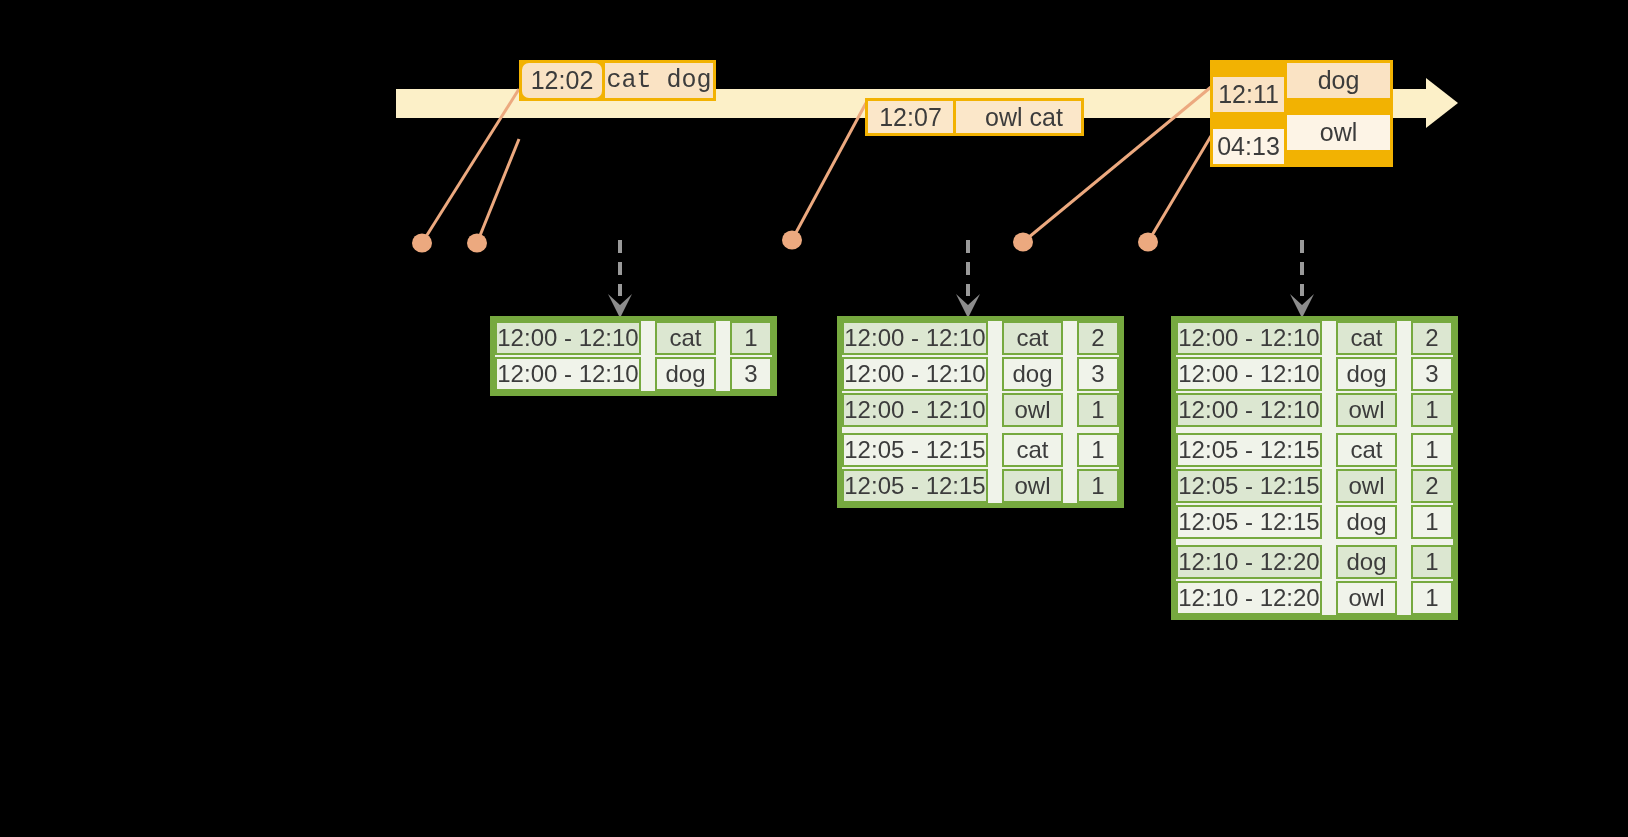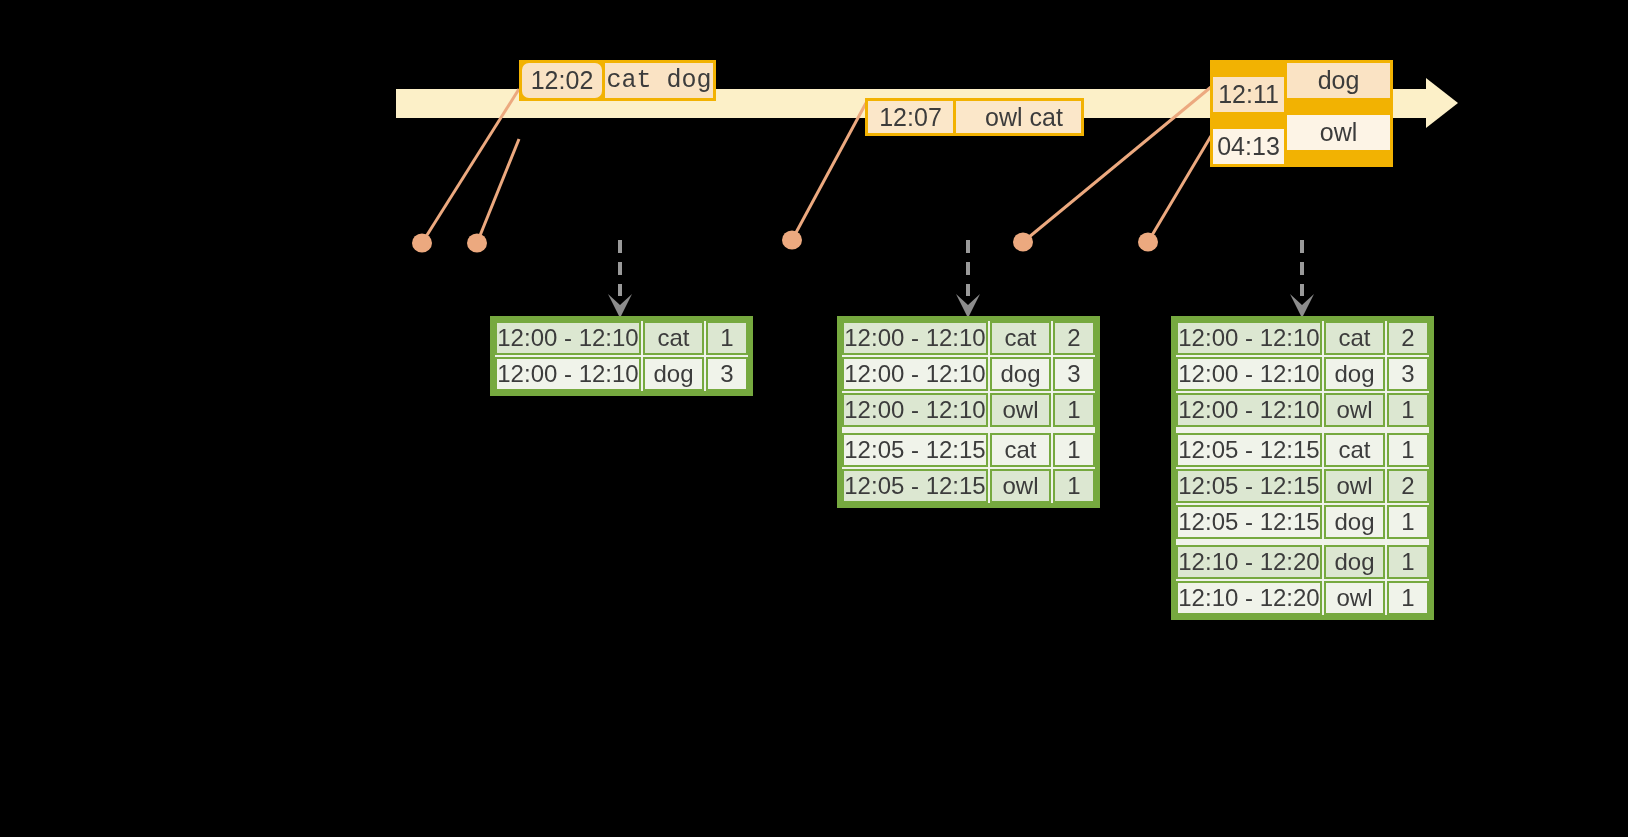--- a/index.html
+++ b/index.html
@@ -40,21 +40,21 @@
   .fill-a{background:var(--peach);}
   .fill-b{background:var(--cream);}
   .fill-c{background:var(--lightpeach);}
   
   .result-table{position:absolute;background:var(--lightgreen);border:5px solid var(--green);
     display:flex;flex-direction:column;align-items:flex-end;}
   .rt-row{display:flex;margin-top:2px;}
   .rt-row:first-child{margin-top:0;}
   .rt-row.group-start{margin-top:6px;}
   .rt-cell{box-sizing:border-box;border:2.5px solid var(--green);height:34px;
-    display:flex;align-items:center;justify-content:center;font-size:24px;margin-left:2px;}
+    display:flex;align-items:center;justify-content:center;font-size:24px;margin-left:14px;}
   .rt-cell:first-child{margin-left:0;}
   .col-window{width:146px;}
   .col-word{width:61px;}
   .col-count{width:42px;}
   .rt-row .sage{background:var(--sage);}
   .rt-row .lite{background:var(--lightgreen);}
   .t1{left:519px;top:60px;}  .t1 .c-time{width:80px;border-radius:7px;}  .t1 .c-words{width:108px;font-family:Liberation Mono, monospace;}
   .t2{left:865px;top:98px;}  .t2 .c-time{width:85px;}  .t2 .c-words{width:114px;padding-left:11px;} .t2 .ev-cell{height:32px;}
   .t3{left:1210px;top:60px;} .t3 .c-time{width:71px;margin-top:14px;}  .t3 .c-words{width:103px;}
   .r1{left:490px;top:316px;}

